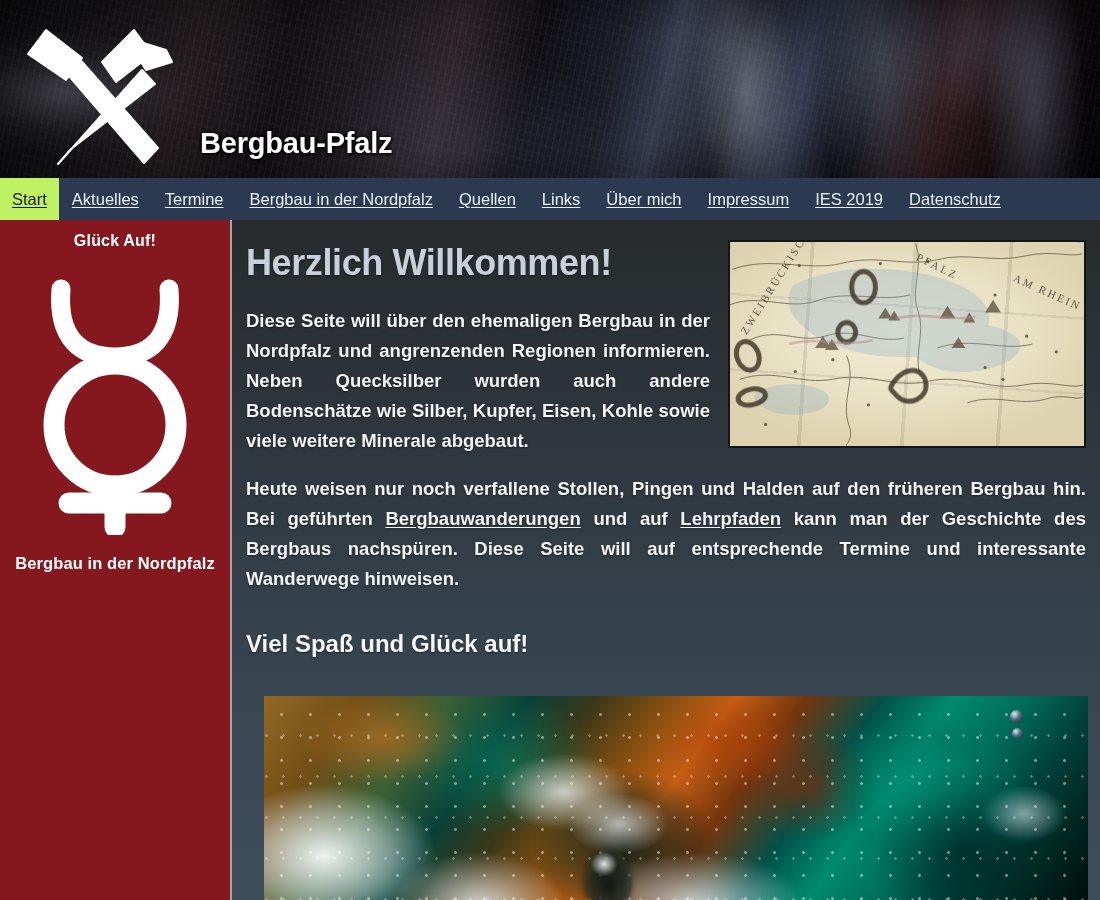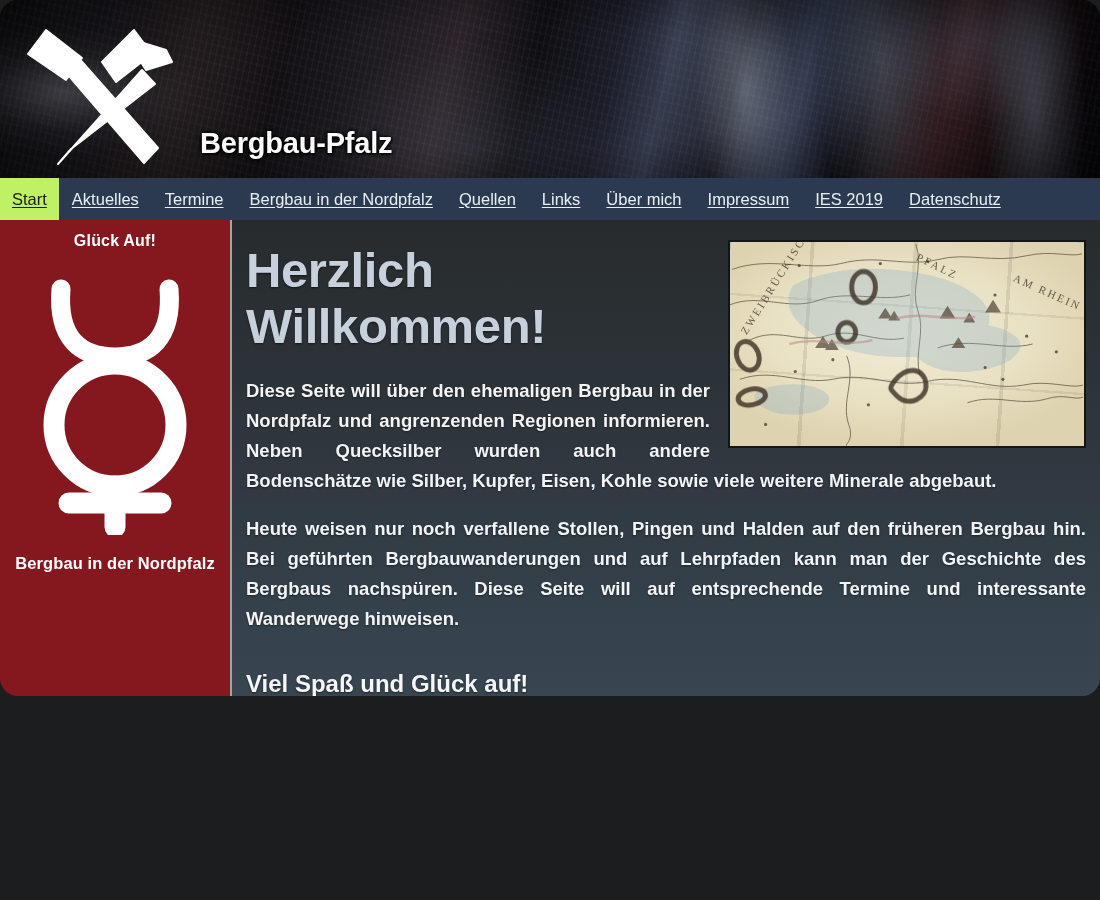--- a/index.html
+++ b/index.html
@@ -9,23 +9,22 @@
     width: 1100px;
     height: 900px;
     overflow: hidden;
     background: #1b1d1f;
     font-family: "Liberation Sans", sans-serif;
   }
 
   #page {
     position: relative;
     width: 1100px;
-    height: 696px;
-    overflow: hidden;
-    border-radius: 18px;
+    height: 900px;
+    overflow: hidden;
   }
 
   
   .header {
     position: relative;
     width: 1100px;
     height: 178px;
     overflow: hidden;
     background: #0a0a0c;
   }
@@ -202,41 +201,42 @@
     letter-spacing: 2.4px;
     opacity: .85;
     white-space: nowrap;
   }
   .map-label.l1 { left: 8px;  top: 88px;  transform: rotate(-58deg); transform-origin: left top; }
   .map-label.l2 { left: 185px; top: 18px; transform: rotate(26deg); }
   .map-label.l3 { left: 281px; top: 44px; transform: rotate(24deg); }
 
   h1.welcome {
     color: #c7d1dc;
-    font-size: 49px;
+    font-size: 36px;
     font-weight: bold;
     letter-spacing: -.4px;
     margin: 10px 0 22px 0;
     text-shadow: 0 1px 2px rgba(0,0,0,.55);
     font-family: "Liberation Sans", sans-serif;
   }
 
   p.intro {
     color: #f2f4f6;
     font-size: 18.5px;
     font-weight: bold;
     line-height: 1.62;
     text-align: justify;
     text-shadow: 0 1px 2px rgba(0,0,0,.45);
     margin-bottom: 18px;
   }
   p.intro.clearing { clear: both; }
 
   p.intro a, .inline-link {
     color: #f2f4f6;
+    text-decoration: underline;
     text-underline-offset: 2px;
     cursor: pointer;
   }
 
   .closing {
     clear: both;
     color: #f4f6f8;
     font-size: 24px;
     font-weight: bold;
     margin-top: 36px;

